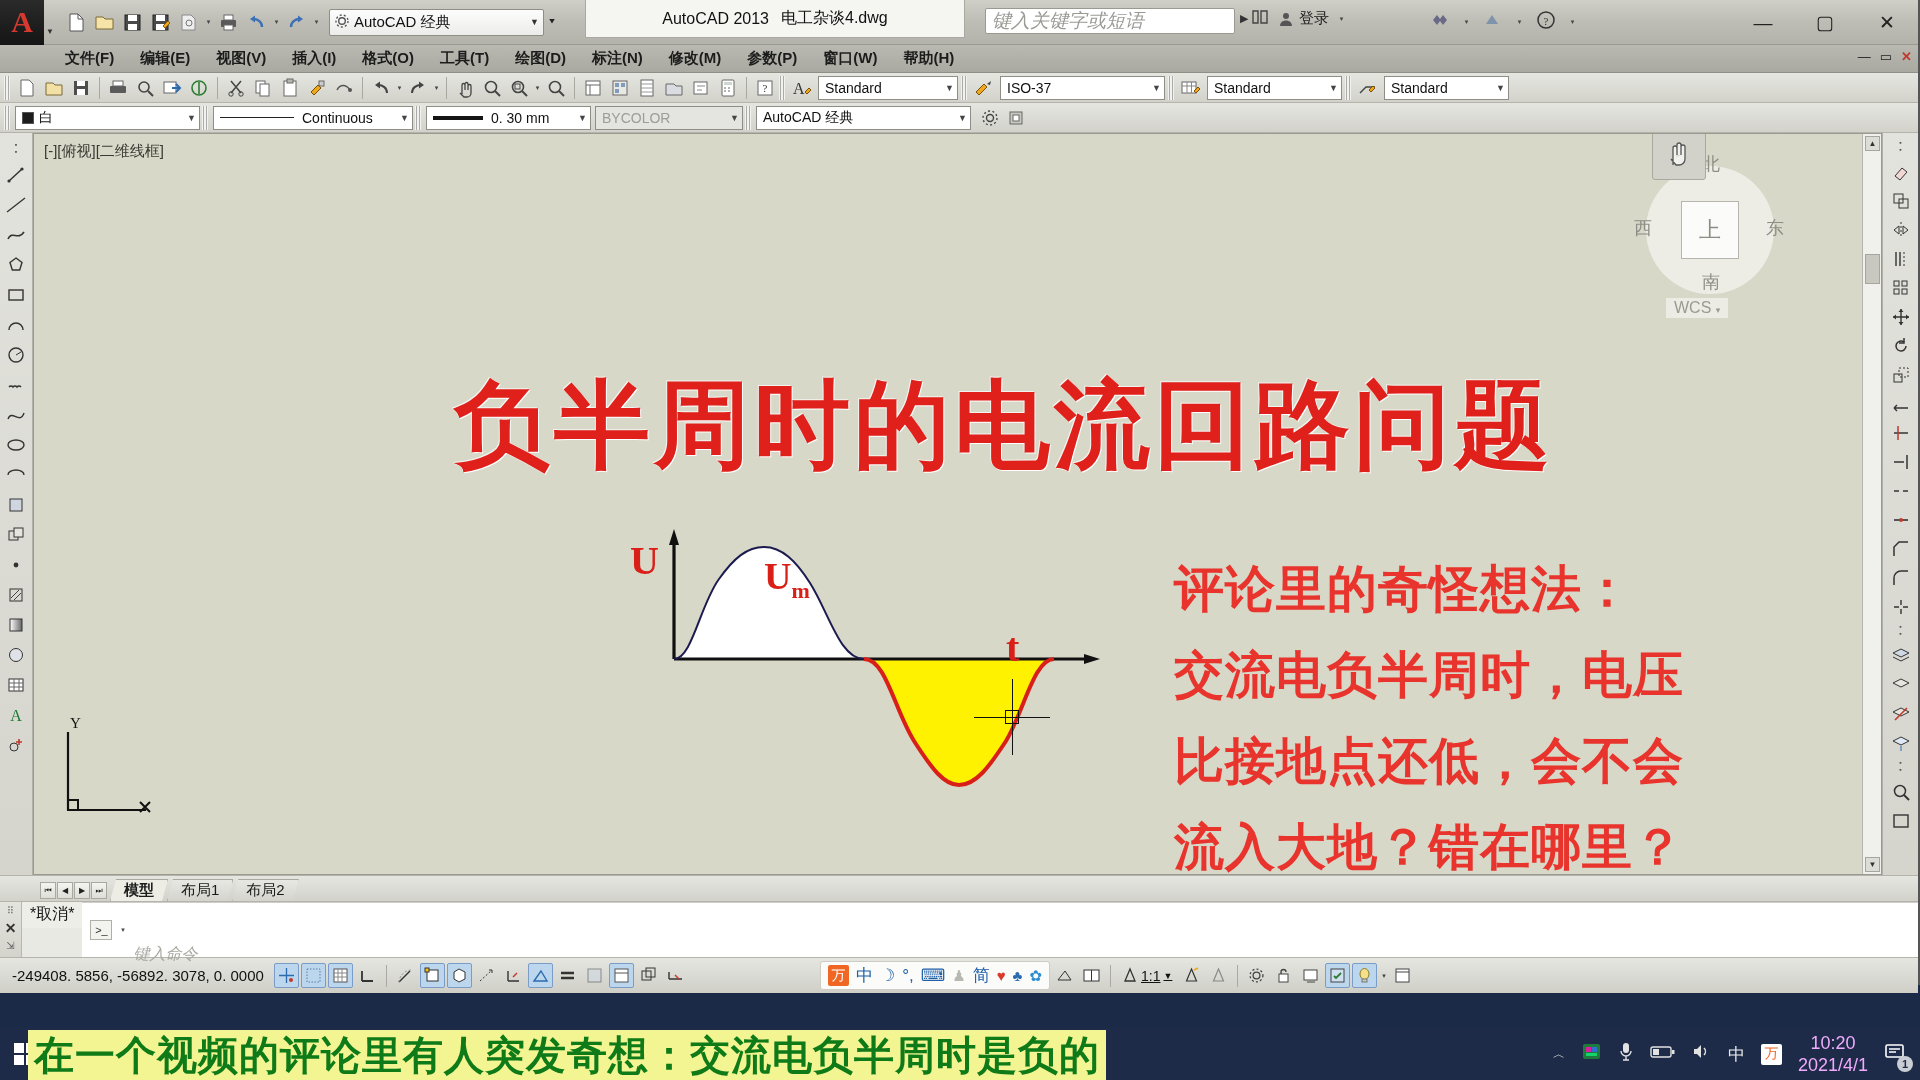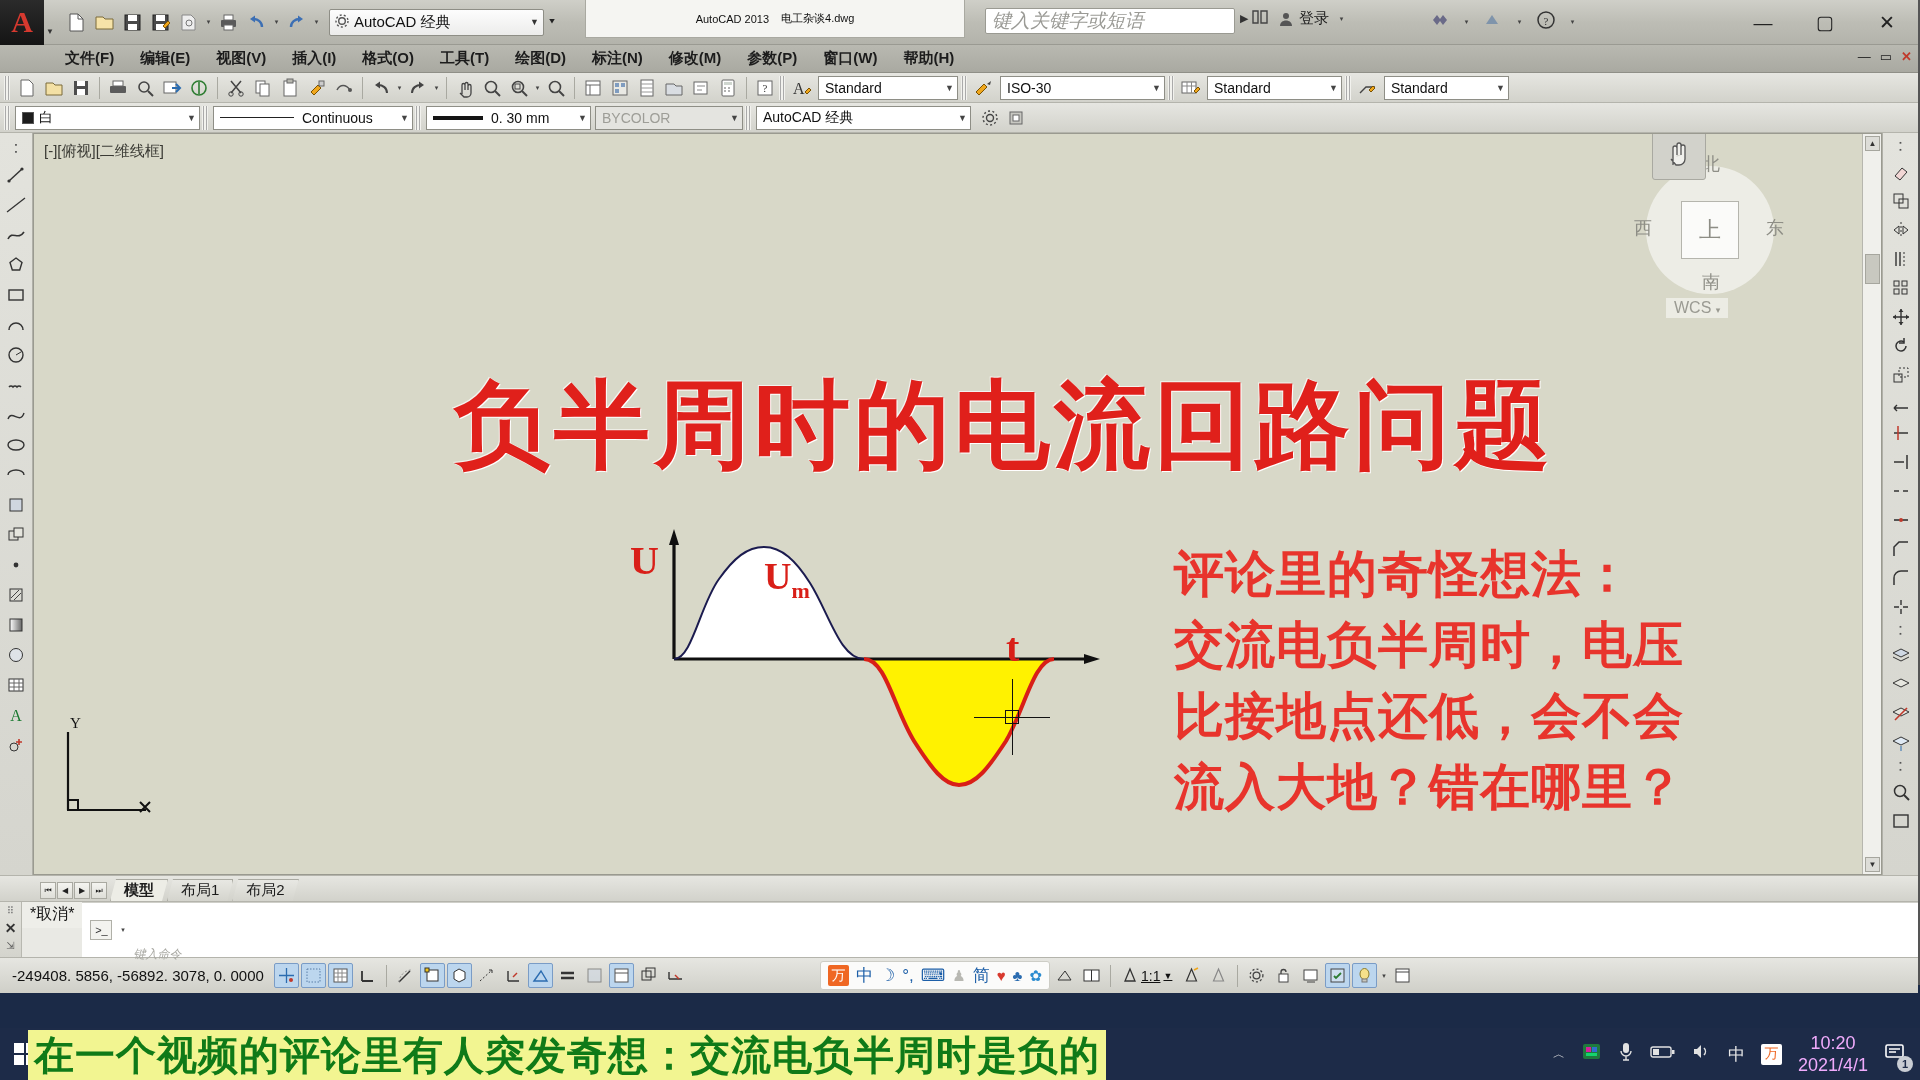--- a/index.html
+++ b/index.html
@@ -44,21 +44,21 @@
     display:flex; align-items:center; padding:0 4px; font-size:15px; color:#111;
   }
   .ws-combo .gear { margin-right:4px; }
   .ws-combo .lbl { flex:1; }
   .ws-combo .dd { font-size:9px; color:#333; }
   .ws-more { margin-left:4px; font-size:10px; color:#222; }
   .title-center {
     position:absolute; left:585px; top:0; width:380px; height:38px;
     background:#f5f5f2; border:1px solid #a9a9a1; border-top:none;
     display:flex; align-items:center; justify-content:center;
-    font-size:11px; color:#111; gap:12px;
+    font-size:16px; color:#111; gap:12px;
   }
   .infocenter {
     position:absolute; left:985px; top:8px;
     width:250px; height:26px; background:#fff;
     border:1px solid #9a9a92; border-radius:2px;
     display:flex; align-items:center; padding:0 6px;
     font-size:19px; color:#9a9a95; font-style:italic;
   }
   .ic-arrow { position:absolute; left:1000px; top:12px; font-size:11px; color:#333; }
   .ic-tools { position:absolute; left:1250px; top:8px; display:flex; align-items:center; gap:8px; font-size:14px; color:#222;}
@@ -130,21 +130,21 @@
     font-size:96px; color:#e0201b; letter-spacing:4px;
     text-shadow:1px 1px 0 #fff, -1px -1px 0 rgba(255,255,255,.7);
     white-space:nowrap;
   }
   .redtext {
     position:absolute; left:1140px; top:405px; width:620px;
     font-family:"Liberation Serif", serif; font-weight:bold;
     font-size:50px; line-height:1.42; color:#e8342c;
     letter-spacing:1px;
   }
-  .redtext div { white-space:nowrap; }
+  .redtext div { white-space:nowrap;margin-top:15px; }
   .graph { position:absolute; left:580px; top:395px; width:520px; height:420px; }
   .axis-u { position:absolute; left:16px; top:8px; font-family:"Liberation Serif", serif;
       font-weight:bold; font-size:40px; color:#d91f18; }
   .axis-um { position:absolute; left:150px; top:25px; font-family:"Liberation Serif", serif;
       font-weight:bold; font-size:38px; color:#d91f18; }
   .axis-um sub { font-size:22px; }
   .axis-t { position:absolute; left:392px; top:95px; font-family:"Liberation Serif", serif;
       font-weight:bold; font-size:40px; color:#d91f18; }
   .crosshair { position:absolute; left:360px; top:150px; width:76px; height:76px; }
   .crosshair .hl { position:absolute; left:0; top:38px; width:76px; height:0; border-top:1px solid #111; }
@@ -203,21 +203,21 @@
   .cmd-wrap { display:flex; height:56px; background:#e9e9e4; border-top:1px solid #b4b4ac;}
   .cmd-grip { width:22px; background:linear-gradient(#e4e4de,#d4d4cd);
       display:flex; flex-direction:column; align-items:center; padding-top:3px; gap:4px;
       border-right:1px solid #b8b8b0; }
   .cmd-grip .x { font-size:14px; color:#333; font-weight:bold;}
   .cmd-body { flex:1; display:flex; flex-direction:row; }
   .cmd-hist { height:26px; background:#eeeee9; font-size:16px; color:#161616; padding:2px 8px; }
   .cmd-input-row { flex:1; background:#fff; display:flex; align-items:center; padding:0 8px; gap:6px; border-top:1px solid #cfcfc9;}
   .cmd-prompt { width:22px; height:20px; border:1px solid #b0b0a8; background:#f3f3ef;
       font-size:11px; display:flex; align-items:center; justify-content:center; color:#333;}
-  .cmd-ph { font-size:12px; color:#a8a8a2; font-style:italic;margin-top:48px; }
+  .cmd-ph { font-size:16px; color:#a8a8a2; font-style:italic;margin-top:48px; }
   
   .statusbar {
     height:36px; background:linear-gradient(#e6e6e1,#cfcfc8);
     display:flex; align-items:center; border-top:1px solid #b4b4ac; padding:16px 4px; gap:2px;
   }
   .coords { font-size:15px; color:#111; padding:0 8px; white-space:nowrap;}
   .sbtn { width:25px; height:25px; display:flex; align-items:center; justify-content:center;
       border:1px solid transparent; border-radius:2px;}
   .sbtn.on { background:#bcd6ee; border-color:#7a9cc6;}
   .ssep { width:1px; height:22px; background:#a9a9a1; margin:0 4px;}
@@ -581,21 +581,21 @@
       <span class="dd">▼</span>
     </div>
     <div class="grip"></div>
     <div class="tbtn">
         <svg width="22" height="20" viewBox="0 0 22 20">
           <path d="M3 14l8-8 3 3-8 8z" fill="#f0a71c" stroke="#7a5100"></path>
           <path d="M14 6l4-3-1 4z" fill="#444"></path>
         </svg>
       </div>
     <div class="tcombo" style="width:165px;">
-      <span>ISO-30</span>
+      <span>ISO-37</span>
       <span class="dd">▼</span>
     </div>
     <div class="grip"></div>
     <div class="tbtn">
         <svg width="22" height="20" viewBox="0 0 22 20">
           <rect x="2" y="4" width="14" height="11" fill="#fff" stroke="#666"></rect>
           <path d="M2 8h14M7 4v11M11.5 4v11" stroke="#888"></path>
           <path d="M14 13l4-4 2 2-4 4z" fill="#f0a71c" stroke="#7a5100"></path>
         </svg>
       </div>

